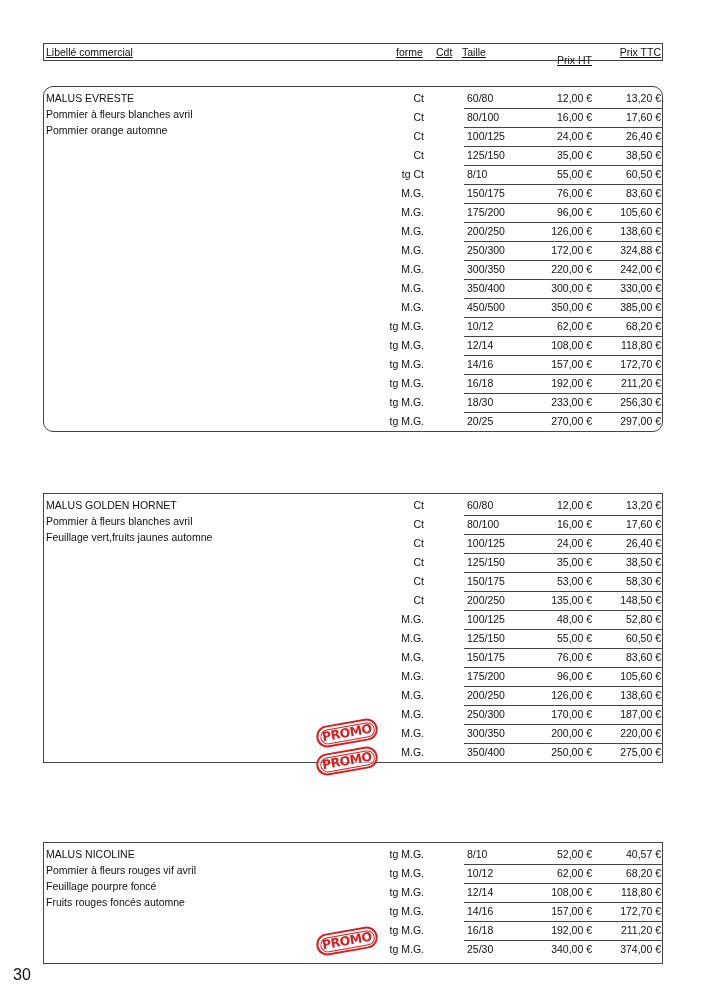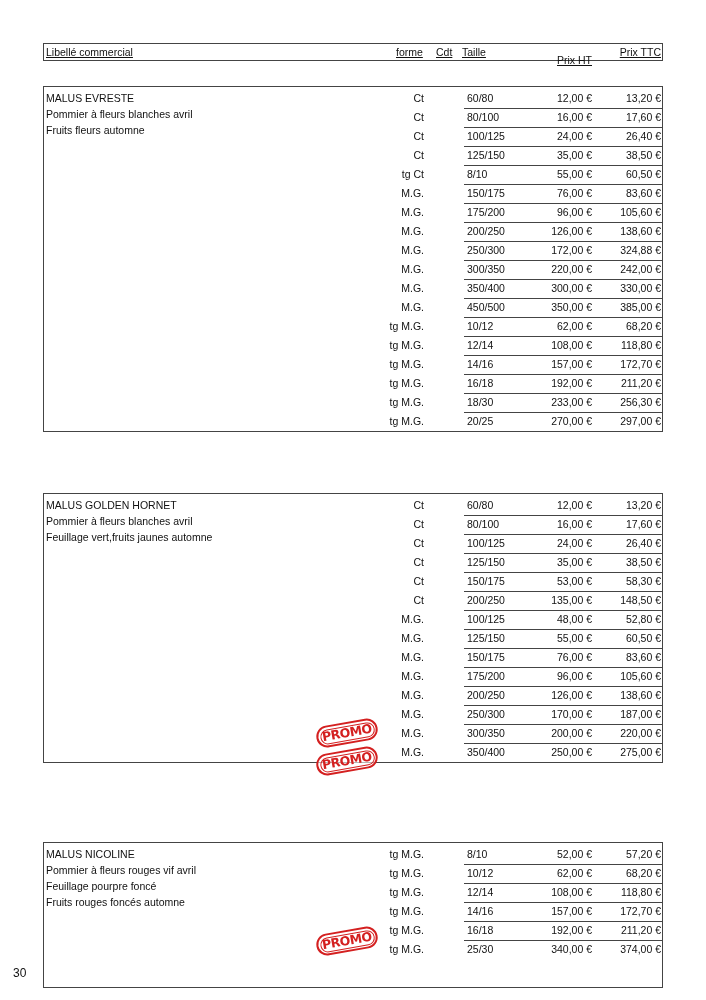--- a/index.html
+++ b/index.html
@@ -43,39 +43,39 @@
       border: 2.5px solid #d42020; border-radius: 12px; box-sizing: border-box;
       color: #d42020; font-family: "DejaVu Sans", sans-serif; font-weight: bold;
       font-size: 12.5px; letter-spacing: -0.5px;
       display: flex; align-items: center; justify-content: center;
       transform: rotate(-10deg); background: rgba(255,255,255,0.6);
       line-height: 1;
     }
     .promo::before {
       content: ""; position: absolute; inset: 1.5px; border: 1px solid #d42020; border-radius: 10px;
     }
-    .page-num { position: absolute; left: 13px; top: 966px; font-size: 12px; }
+    .page-num { position: absolute; left: 13px; top: 966px; font-size: 16px; }
   </style>
 </head>
 <body>
 
 <div class="header">
   <span class="h-lib">Libellé commercial</span>
   <span class="h-forme">forme</span>
   <span class="h-cdt">Cdt</span>
   <span class="h-taille">Taille</span>
   <span class="h-ht">Prix HT</span>
   <span class="h-ttc">Prix TTC</span>
 </div>
 
-<div class="block" id="block-0" style="top:86px; height:346px;">
+<div class="block" id="block-0" style="top:86px; height:346px;border-radius:10px;">
   <div class="desc">
     <div>MALUS EVRESTE</div>
     <div>Pommier à fleurs blanches avril</div>
-    <div>Fruits fleurs automne</div>
+    <div>Pommier orange automne</div>
   </div>
   <div class="rows">
       <div class="row">
         <span class="c-forme">Ct</span>
         <span class="c-taille">60/80</span>
         <span class="c-ht">12,00 €</span>
         <span class="c-ttc">13,20 €</span>
         <span class="uline"></span>
       </div>
       <div class="row">
@@ -299,33 +299,33 @@
       </div>
       <div class="row last">
         <span class="c-forme">M.G.</span>
         <span class="c-taille">350/400</span>
         <span class="c-ht">250,00 €</span>
         <span class="c-ttc">275,00 €</span>
       </div>
     </div>
 </div>
 
-<div class="block" id="block-2" style="top:842px; height:146px;">
+<div class="block" id="block-2" style="top:842px; height:122px;">
   <div class="desc">
     <div>MALUS NICOLINE</div>
     <div>Pommier à fleurs rouges vif avril</div>
     <div>Feuillage pourpre  foncé</div>
     <div>Fruits rouges foncés automne</div>
   </div>
   <div class="rows">
       <div class="row">
         <span class="c-forme">tg M.G.</span>
         <span class="c-taille">8/10</span>
         <span class="c-ht">52,00 €</span>
-        <span class="c-ttc">57,20 €</span>
+        <span class="c-ttc">40,57 €</span>
         <span class="uline"></span>
       </div>
       <div class="row">
         <span class="c-forme">tg M.G.</span>
         <span class="c-taille">10/12</span>
         <span class="c-ht">62,00 €</span>
         <span class="c-ttc">68,20 €</span>
         <span class="uline"></span>
       </div>
       <div class="row">

